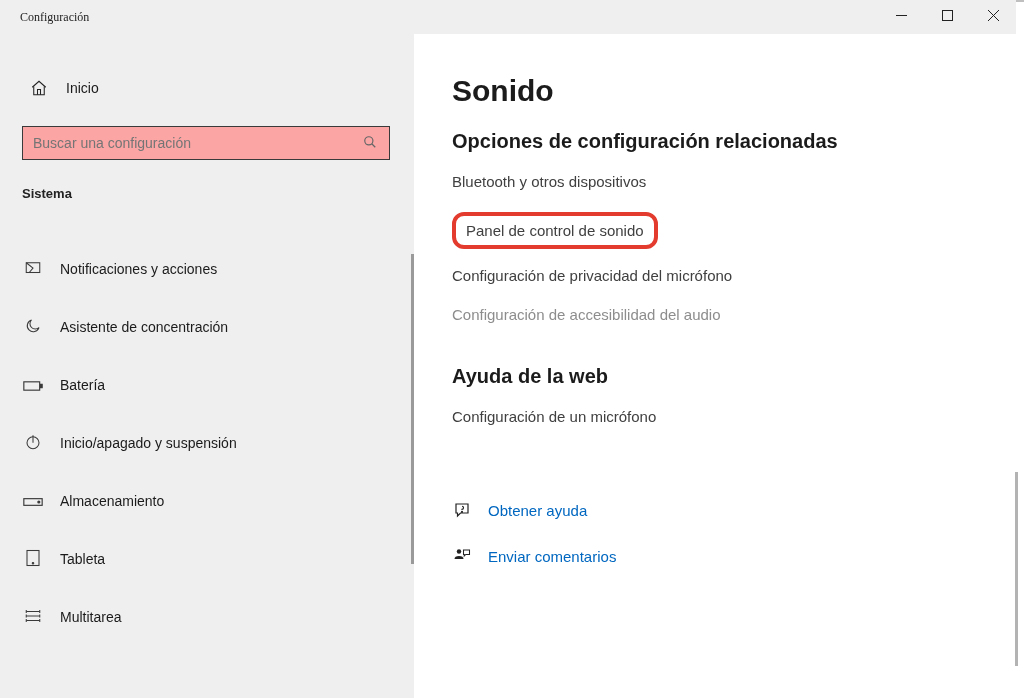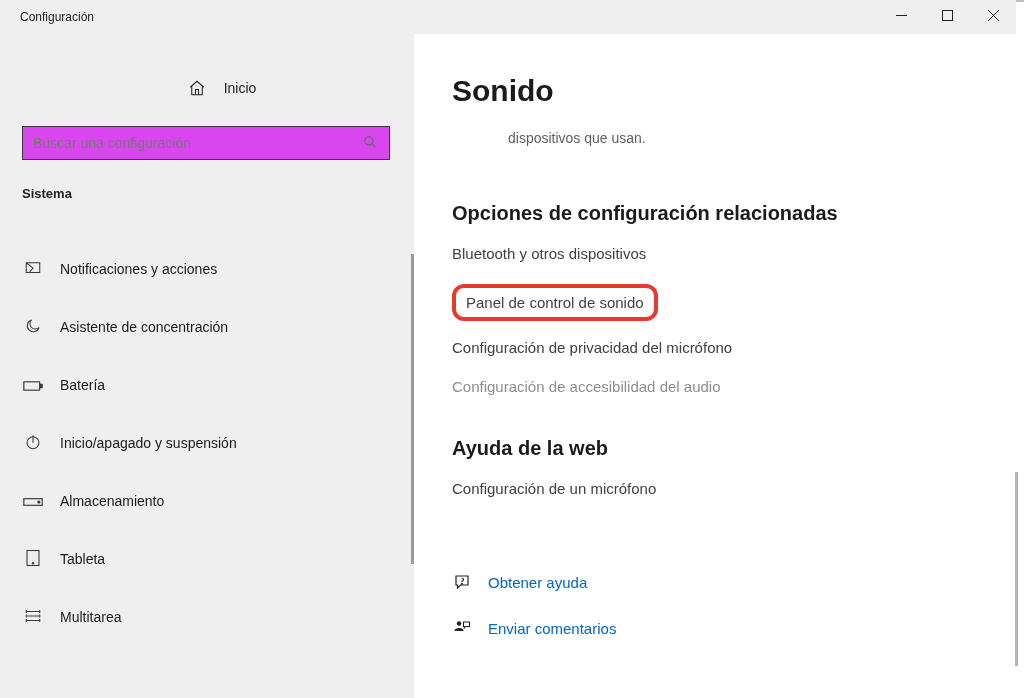--- a/index.html
+++ b/index.html
@@ -1,27 +1,27 @@
 <!DOCTYPE html>
 <html><head>
   <meta charset="utf-8">
   <style>
     * { box-sizing: border-box; margin:0; padding:0; }
     html,body { width:1024px; height:698px; font-family:"Segoe UI", Arial, sans-serif; font-size:14px; color:#1b1b1b; background:#fff; overflow:hidden; border:1px solid #bfbfbf; }
     
-    .titlebar{ position:absolute; left:0; top:0; right:8px; height:34px; background:#efefef; }
+    .titlebar{ position:absolute; left:0; top:0; right:8px; height:34px; background:#efefef;font-family:Liberation Serif, serif; }
     .title-text{ position:absolute; left:20px; top:10px; font-size:12px; color:#222; }
     .win-controls{ position:absolute; right:0; top:0; height:34px; display:flex; }
     .win-btn{ width:46px; height:30px; display:flex; align-items:center; justify-content:center; color:#1b1b1b; }
     
     .sidebar{ position:absolute; left:0; top:34px; width:414px; bottom:0; background:#efefef; padding-top:34px; }
-    .home-row{ display:flex; align-items:center; height:40px; padding-left:28px; margin-bottom:18px;justify-content:center; }
+    .home-row{ display:flex; align-items:center; height:40px; padding-left:28px; margin-bottom:18px; }
     .home-row .ico{ width:22px; display:flex; align-items:center; justify-content:center; }
     .home-row .lbl{ margin-left:16px; font-size:14px; }
-    .searchbox{ margin:0 24px 26px 22px; height:34px; border:1px solid #3a3a3a; background:#d946ef; display:flex; align-items:center; padding:0 10px; color:#666; }
+    .searchbox{ margin:0 24px 26px 22px; height:34px; border:1px solid #3a3a3a; background:#fca5a5; display:flex; align-items:center; padding:0 10px; color:#666; }
     .searchbox input{ flex:1; border:0; outline:0; font-size:14px; background:transparent; color:#222; }
     .searchbox .mag{ width:16px; height:16px; color:#666; }
     .section-label{ padding-left:22px; font-size:13px; font-weight:600; color:#222; margin-bottom:18px; }
     .nav{ list-style:none; }
     .nav li{ display:flex; align-items:flex-end; height:58px; padding-left:22px; }
     .nav li .ico{ width:22px; display:flex; align-items:center; justify-content:center; color:#3a3a3a; }
     .nav li .lbl{ margin-left:16px; font-size:14px; }
     .scroll-thumb-left{ position:absolute; right:0; top:220px; width:3px; height:310px; background:#9a9a9a; }
     
     .content{ position:absolute; left:414px; top:34px; right:0; bottom:0; background:#fff; padding:40px 20px 20px 38px; }
@@ -148,21 +148,20 @@
       </span>
       <span class="lbl">Multitarea</span>
     </li>
   </ul>
 
   <div class="scroll-thumb-left"></div>
 </div>
 
 <div class="content">
   <div class="h1">Sonido</div>
-  <div class="sub">dispositivos que usan.</div>
 
   <div class="h2">Opciones de configuración relacionadas</div>
 
   <div><a class="link">Bluetooth y otros dispositivos</a></div>
   <div class="highlight-box">
     <a class="link" style="margin-bottom:0">Panel de control de sonido</a>
   </div>
   <div><a class="link">Configuración de privacidad del micrófono</a></div>
   <div class="disabled">Configuración de accesibilidad del audio</div>
 

